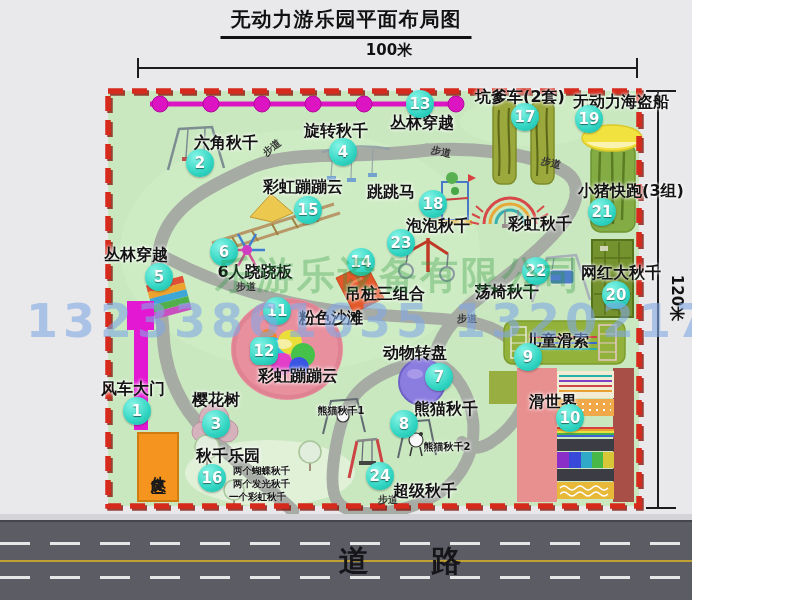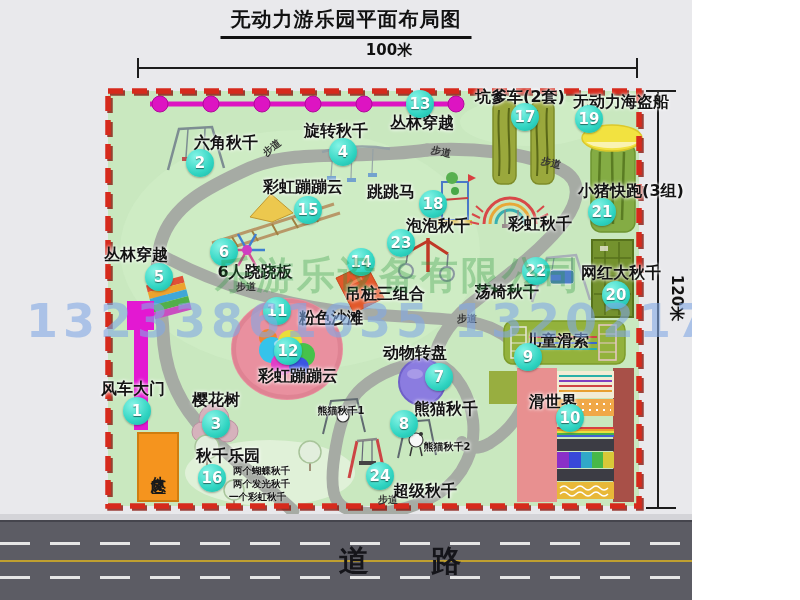--- a/index.html
+++ b/index.html
@@ -294,21 +294,21 @@
       <div class="mk" style="left: 404px; top: 424px;">8</div>
       <div class="lb sm" style="left: 341px; top: 411px;">熊猫秋千1</div>
       <div class="lb sm" style="left: 447px; top: 447px;">熊猫秋千2</div>
       <div class="lb" style="left: 557px; top: 341px;">儿童滑索</div>
       <div class="mk" style="left: 528px; top: 357px;">9</div>
       <div class="lb" style="left: 553px; top: 402px;">滑世界</div>
       <div class="mk" style="left: 570px; top: 418px;">10</div>
       <div class="lb" style="left: 331px; top: 318px; text-decoration: underline;">粉色沙滩</div>
       <div class="mk" style="left: 277px; top: 311px;">11</div>
       <div class="lb" style="left: 298px; top: 376px;">彩虹蹦蹦云</div>
-      <div class="mk" style="left: 288px; top: 351px;">12</div>
+      <div class="mk" style="left: 264px; top: 351px; border-radius: 9px;">12</div>
       <div class="lb" style="left: 422px; top: 123px;">丛林穿越</div>
       <div class="mk" style="left: 420px; top: 104px;">13</div>
       <div class="lb" style="left: 385px; top: 294px;">吊桩三组合</div>
       <div class="mk" style="left: 361px; top: 262px;">14</div>
       <div class="lb" style="left: 303px; top: 187px;">彩虹蹦蹦云</div>
       <div class="mk" style="left: 308px; top: 210px;">15</div>
       <div class="lb" style="left: 228px; top: 456px;">秋千乐园</div>
       <div class="mk" style="left: 212px; top: 478px;">16</div>
       <div class="lb note" style="left: 233px; top: 471px;">两个蝴蝶秋千</div>
       <div class="lb note" style="left: 233px; top: 484px;">两个发光秋千</div>

